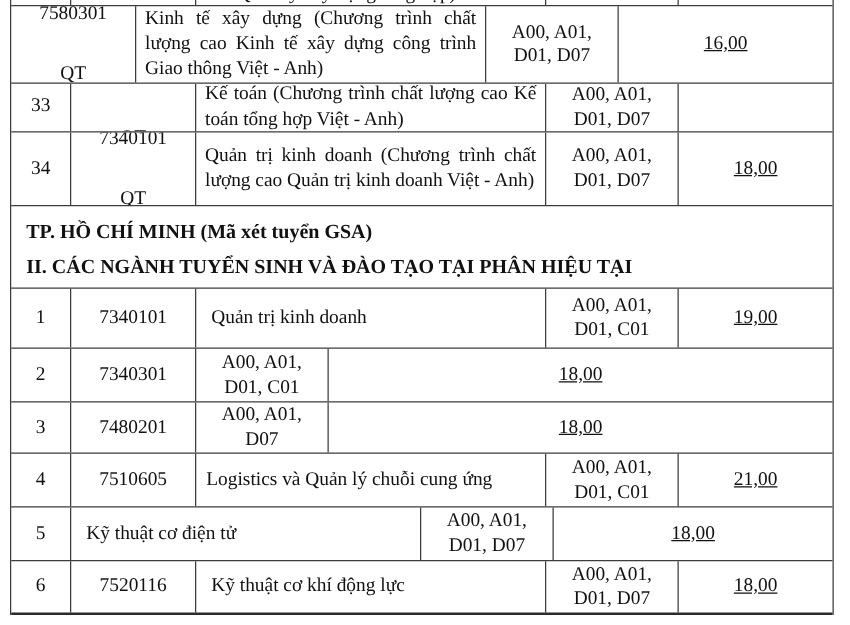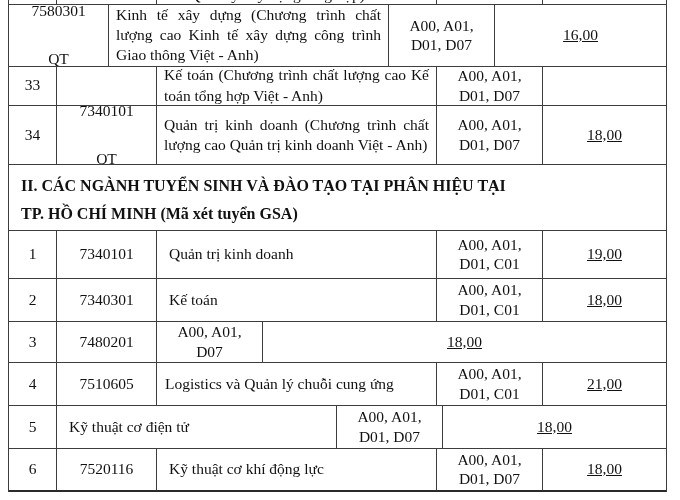--- a/index.html
+++ b/index.html
@@ -126,44 +126,41 @@
       </div>
       <div class="td c4 bdr">
         <span class="combo-line">A00, A01,</span>
         <span class="combo-line">D01, D07</span>
       </div>
       <div class="td c5">18,00</div>
     </div>
 
     <div class="tr" style="height:65.5px">
       <div class="section-head">
+        <span style="display:block">TP. HỒ CHÍ MINH (Mã xét tuyển GSA)</span>
         <span style="display:block">II. CÁC NGÀNH TUYỂN SINH VÀ ĐÀO TẠO TẠI PHÂN HIỆU TẠI</span>
-        <span style="display:block">TP. HỒ CHÍ MINH (Mã xét tuyển GSA)</span>
       </div>
     </div>
 
     <div class="tr" style="height:48.5px">
       <div class="td c1 bdr">1</div>
       <div class="td c2 bdr">7340101</div>
       <div class="td c3 bdr">
         <div class="name-plain">Quản trị kinh doanh</div>
       </div>
       <div class="td c4 bdr">
         <span class="combo-line">A00, A01,</span>
         <span class="combo-line">D01, C01</span>
       </div>
       <div class="td c5">19,00</div>
     </div>
 
     <div class="tr" style="height:42.5px">
       <div class="td c1 bdr">2</div>
       <div class="td c2 bdr">7340301</div>
-      <div class="td c3 bdr">
-        <div class="name-plain">Kế toán</div>
-      </div>
       <div class="td c4 bdr">
         <span class="combo-line">A00, A01,</span>
         <span class="combo-line">D01, C01</span>
       </div>
       <div class="td c5">18,00</div>
     </div>
 
     <div class="tr" style="height:41.5px">
       <div class="td c1 bdr">3</div>
       <div class="td c2 bdr">7480201</div>

